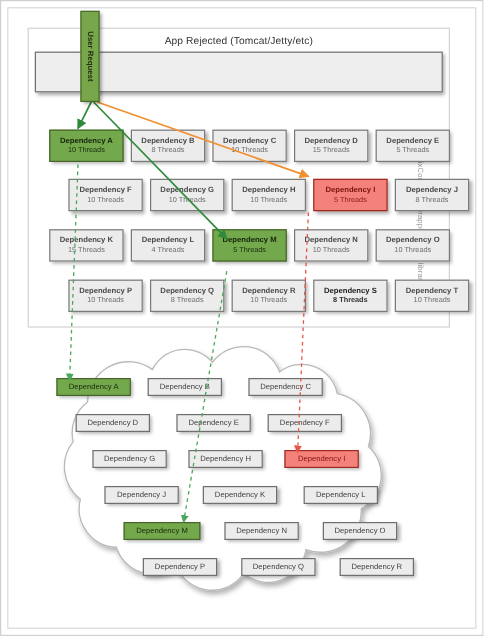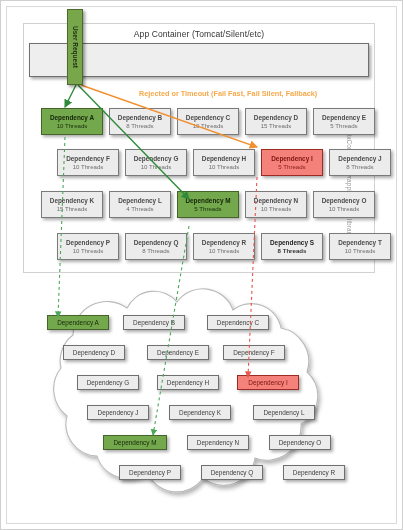--- a/index.html
+++ b/index.html
@@ -134,28 +134,27 @@
   #arrows{position:absolute;left:0;top:0;width:403px;height:530px;z-index:30;pointer-events:none;}
 </style>
 </head>
 <body>
 
 <div id="page">
 
   <div id="frame-inner"></div>
 
   <div id="app-panel"></div>
-  <div id="app-title">App Container (Tomcat/Silent/etc)</div>
+  <div id="app-title">App Rejected (Tomcat/Jetty/etc)</div>
   <div id="app-bar"></div>
 
   <div id="user-request">
     <span>User Request</span>
   </div>
 
-  <div id="rejected-label">Rejected or Timeout (Fail Fast, Fail Silent, Fallback)</div>
 
   <div id="side-label">HystrixCommand wrapping client libraries</div>
 
   <div id="dep-grid">
       <div class="dep green" style="left: 40px; top: 107px;">
         <span class="n">Dependency A</span>
         <span class="t">10 Threads</span>
       </div>
       <div class="dep" style="left: 108px; top: 107px;">
         <span class="n">Dependency B</span>

